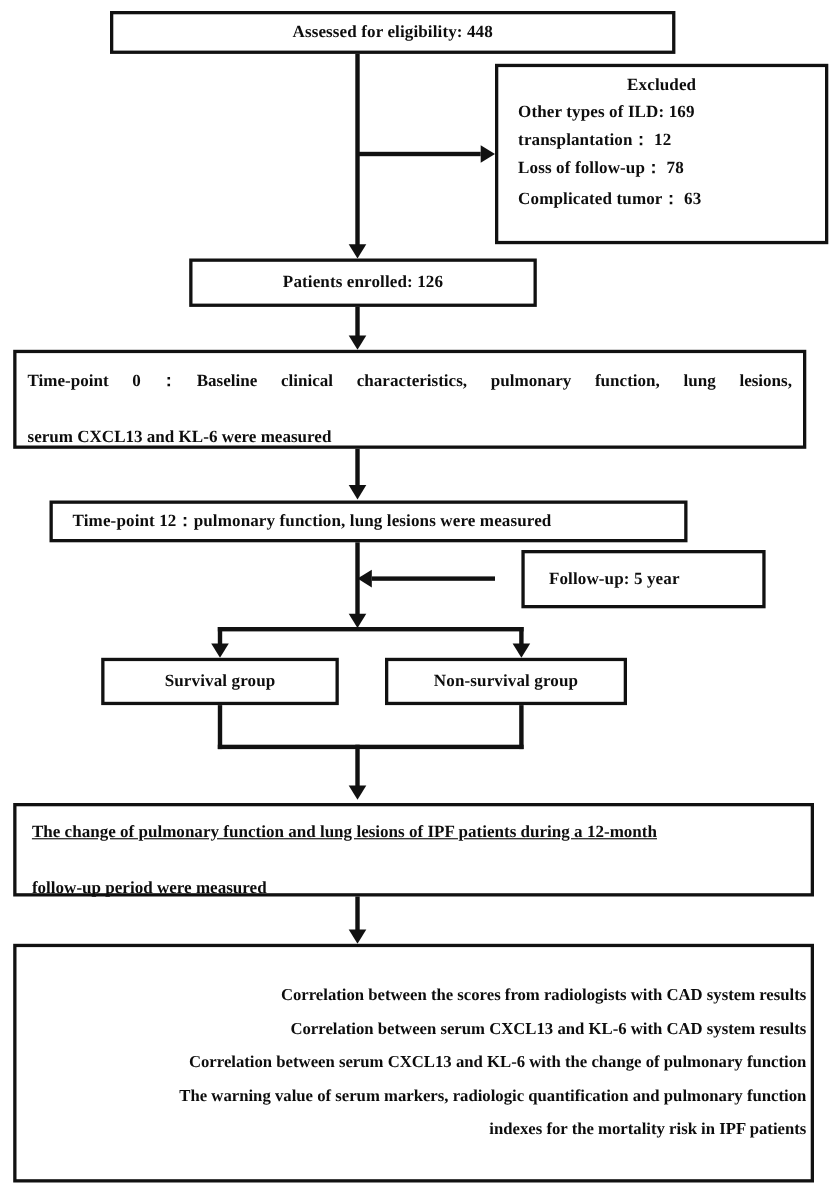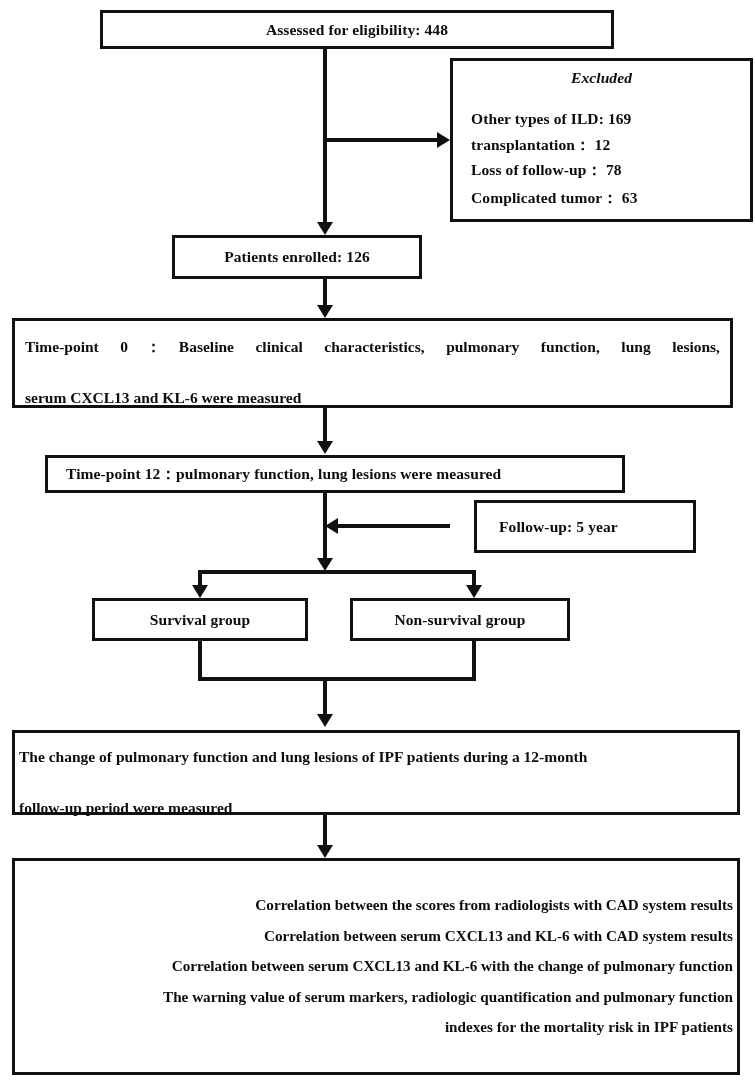--- a/index.html
+++ b/index.html
@@ -105,28 +105,28 @@
     <span class="label">Assessed for eligibility: 448</span>
   </div>
 
   <div class="vline" style="left:323px; top:49px; height:175px;"></div>
   <div class="arrow-down" style="left:317px; top:222px;"></div>
 
   <div class="hline" style="left:325px; top:138px; width:112px;"></div>
   <div class="arrow-right" style="left:437px; top:132px;"></div>
 
   <div class="box" style="left:450px; top:58px; width:303px; height:164px; justify-content:flex-start; padding-top:8px;">
-    <span class="label" style="display:block; text-align:center; margin-bottom:23px;font-style:italic;">Excluded</span>
+    <span class="label" style="display:block; text-align:center; margin-bottom:6px;">Excluded</span>
     <span class="label" style="display:block; padding-left:18px; margin-bottom:8px;">Other types of ILD: 169</span>
     <span class="label" style="display:block; padding-left:18px; margin-bottom:8px;">transplantation： 12</span>
     <span class="label" style="display:block; padding-left:18px; margin-bottom:10px;">Loss of follow-up： 78</span>
     <span class="label" style="display:block; padding-left:18px;">Complicated tumor： 63</span>
   </div>
 
-  <div class="box box-center" style="left:172px; top:235px; width:250px; height:44px;">
+  <div class="box box-center" style="left:172px; top:235px; width:316px; height:44px;">
     <span class="label">Patients enrolled: 126</span>
   </div>
 
   <div class="vline" style="left:323px; top:279px; height:27px;"></div>
   <div class="arrow-down" style="left:317px; top:305px;"></div>
 
   <div class="box" style="left:12px; top:318px; width:721px; height:90px;">
     <div class="para">
       <span class="para-line justify-line">Time-point  0：Baseline  clinical  characteristics,  pulmonary  function,   lung  lesions,</span>
       <span class="para-line">serum CXCL13 and KL-6 were measured</span>
@@ -165,21 +165,21 @@
   </div>
 
   <div class="vline" style="left:198px; top:641px; height:40px;"></div>
   <div class="vline" style="left:472px; top:641px; height:40px;"></div>
   <div class="hline" style="left:198px; top:677px; width:278px;"></div>
 
   <div class="vline" style="left:323px; top:677px; height:40px;"></div>
   <div class="arrow-down" style="left:317px; top:714px;"></div>
 
   <div class="box" style="left:12px; top:730px; width:728px; height:85px;">
-    <div class="para" style="padding:0 4px;">
+    <div class="para" style="padding:0 14px;text-decoration:underline;">
       <span class="para-line">The change of pulmonary function and lung lesions of IPF patients during a 12-month</span>
       <span class="para-line">follow-up period were measured</span>
     </div>
   </div>
 
   <div class="vline" style="left:323px; top:815px; height:32px;"></div>
   <div class="arrow-down" style="left:317px; top:845px;"></div>
 
   <div class="box" style="left:12px; top:858px; width:728px; height:217px; justify-content:center;">
     <div style="padding:0 4px;text-align:right;">

